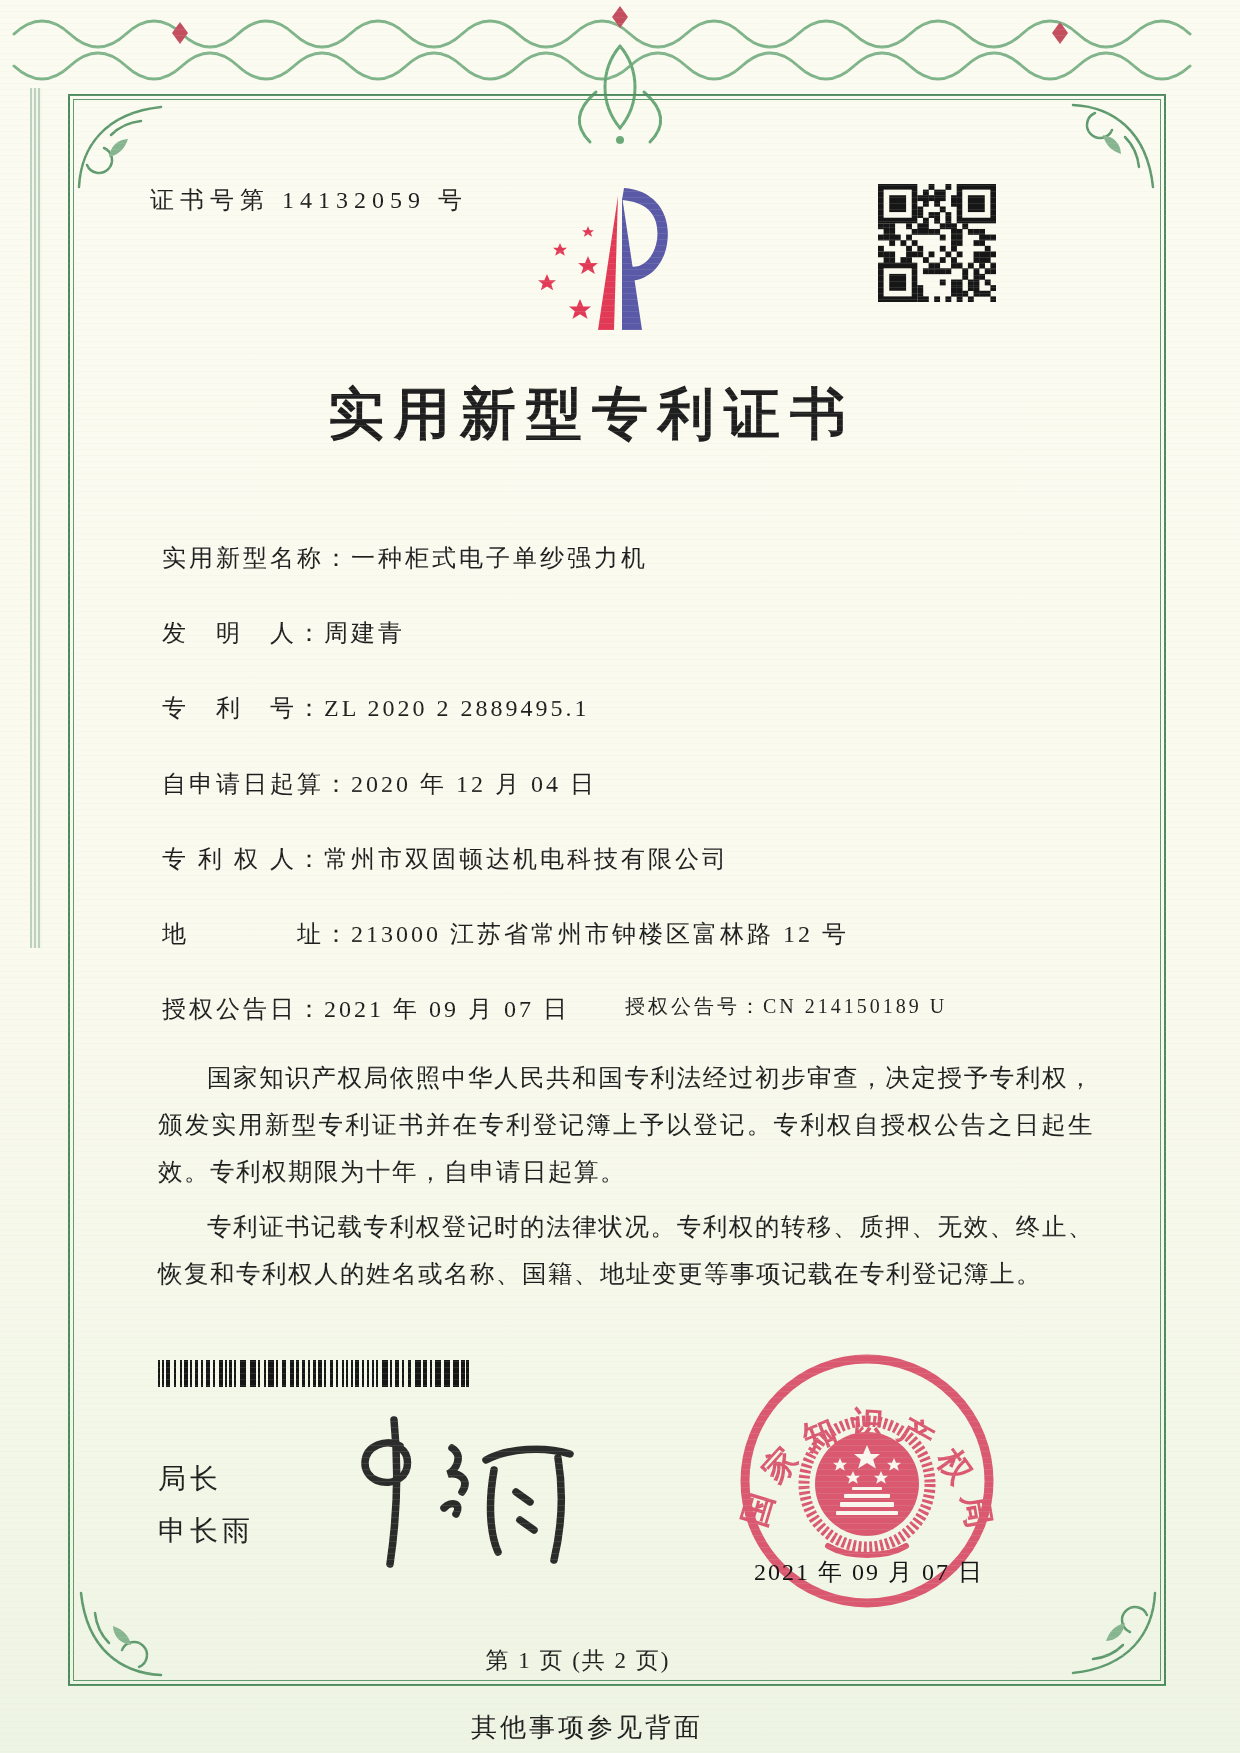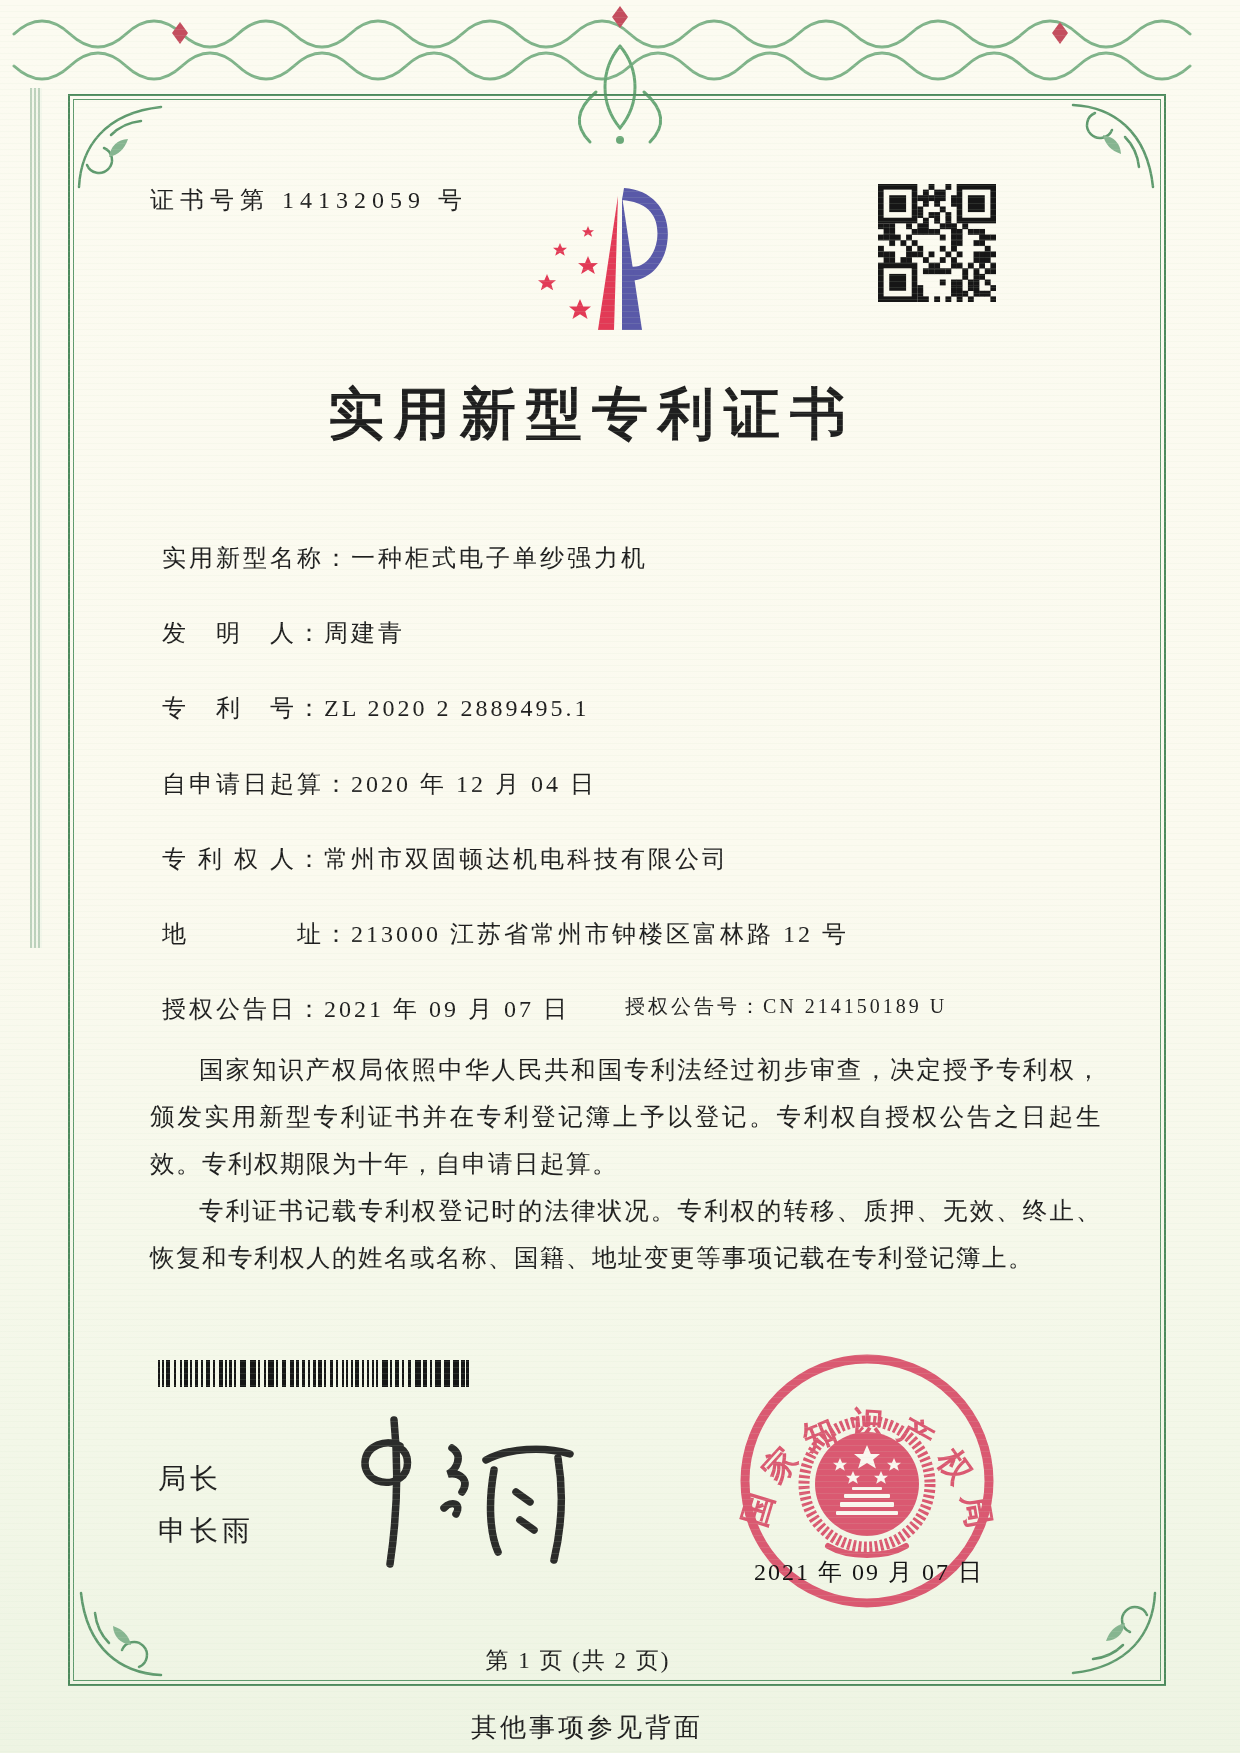--- a/index.html
+++ b/index.html
@@ -40,21 +40,21 @@
   .title{
     left:0; right:0; top:348px; text-align:center; font-size:56px; font-weight:bold;
     letter-spacing:10px; line-height:1; transform:translateX(-28px); white-space:nowrap;
   }
   .row{left:138px; font-size:24px; letter-spacing:3px; white-space:nowrap;margin-left:24px;}
   .r1{top:542px;} .r2{top:617px;} .r3{top:692px;} .r4{top:768px;}
   .r5{top:843px;} .r6{top:918px;} .r7{top:993px;}
   .grant-right{left:625px; top:993px; font-size:20px; letter-spacing:3px; white-space:nowrap;}
   .body-text{left:150px; width:952px; top:1046px; font-size:24.5px; line-height:47px;
     letter-spacing:1.5px; text-align:justify;}
-  .body-text p{margin:0; text-indent:2em;}
+  .body-text p{margin:8px; text-indent:2em;}
   .barcode{left:158px; top:1360px; width:312px; height:27px;}
   .director-label{left:158px; top:1460px; font-size:28px; letter-spacing:4px;text-align:center;}
   .director-name{left:158px; top:1512px; font-size:28px; letter-spacing:4px;}
   .signature{left:348px; top:1412px; width:230px; height:160px;}
   .seal{left:736px; top:1350px; width:262px; height:262px; opacity:.95;}
   .seal-date{left:754px; top:1556px; font-size:24px; letter-spacing:2px; color:#151515; white-space:nowrap; z-index:5;}
   .page-num{left:0; right:0; top:1645px; text-align:center; font-size:23px; letter-spacing:2px;
     transform:translateX(-42px);}
   .back-note{left:0; right:0; top:1710px; text-align:center; font-size:26px; letter-spacing:3px;
     transform:translateX(-33px);}

